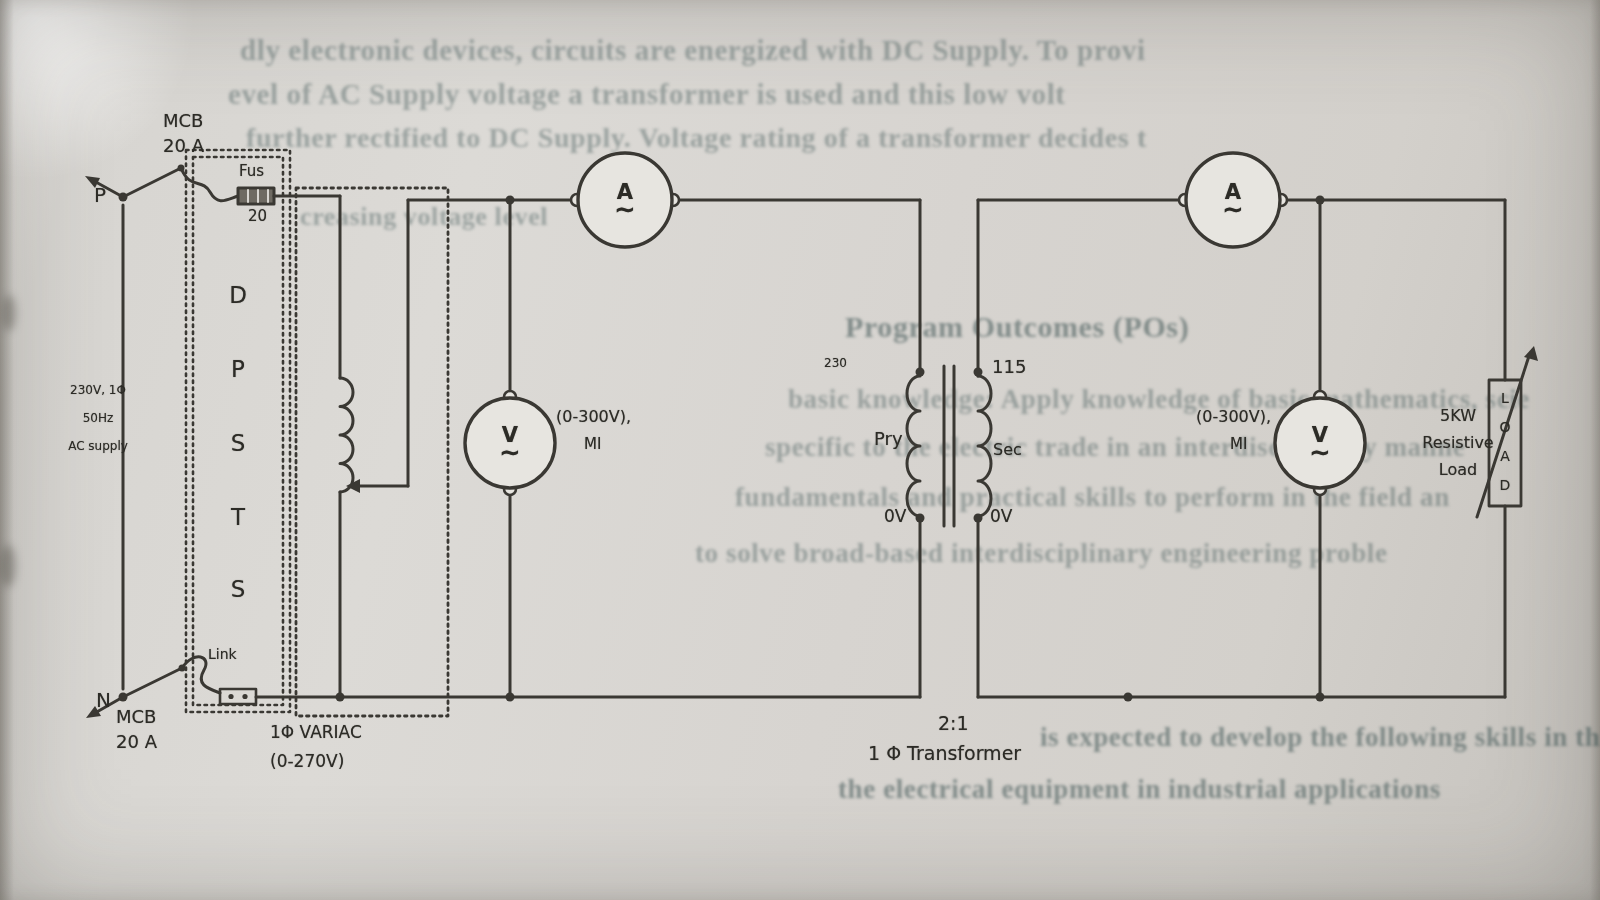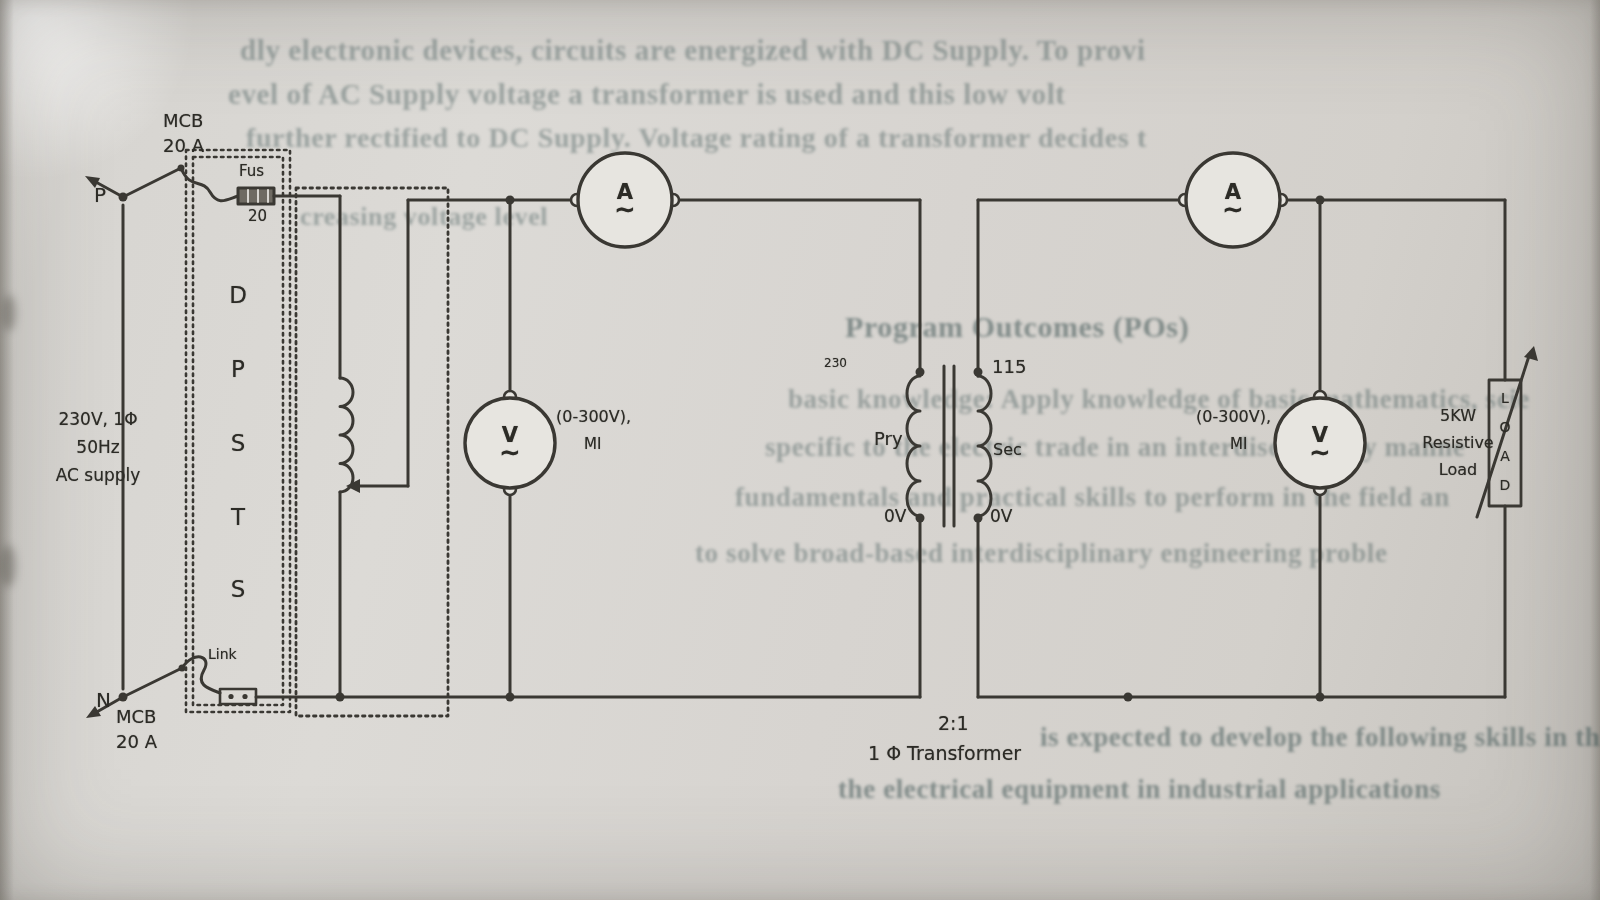--- a/index.html
+++ b/index.html
@@ -214,26 +214,30 @@
   <div class="lbl" style="left:248px; top:207px; font-size:15px;">20</div>
 
   <div class="lbl center" style="left:227px; top:282px; width:22px; font-size:23px;">D</div>
   <div class="lbl center" style="left:227px; top:356px; width:22px; font-size:23px;">P</div>
   <div class="lbl center" style="left:227px; top:430px; width:22px; font-size:23px;">S</div>
   <div class="lbl center" style="left:227px; top:504px; width:22px; font-size:23px;">T</div>
   <div class="lbl center" style="left:227px; top:576px; width:22px; font-size:23px;">S</div>
 
   <div class="lbl" style="left:208px; top:646px; font-size:14px;">Link</div>
 
-  <div class="lbl center" style="left:36px; top:405px; width:124px; font-size:17px; line-height:28px;">
+  <div class="lbl center" style="left:36px; top:376px; width:124px; font-size:12px; line-height:28px;">
     <div>230V, 1Φ</div>
     <div>50Hz</div>
     <div>AC supply</div>
   </div>
 
+  <div class="lbl" style="left:270px; top:718px; font-size:17px; line-height:29px;">
+    <div>1Φ VARIAC</div>
+    <div>(0-270V)</div>
+  </div>
 
   <div class="meter-face" style="left:625px; top:199px;">
     <div class="m-sym">A</div>
     <div class="m-wave">∼</div>
   </div>
 
   <div class="meter-face" style="left:510px; top:442px;">
     <div class="m-sym">V</div>
     <div class="m-wave">∼</div>
   </div>

